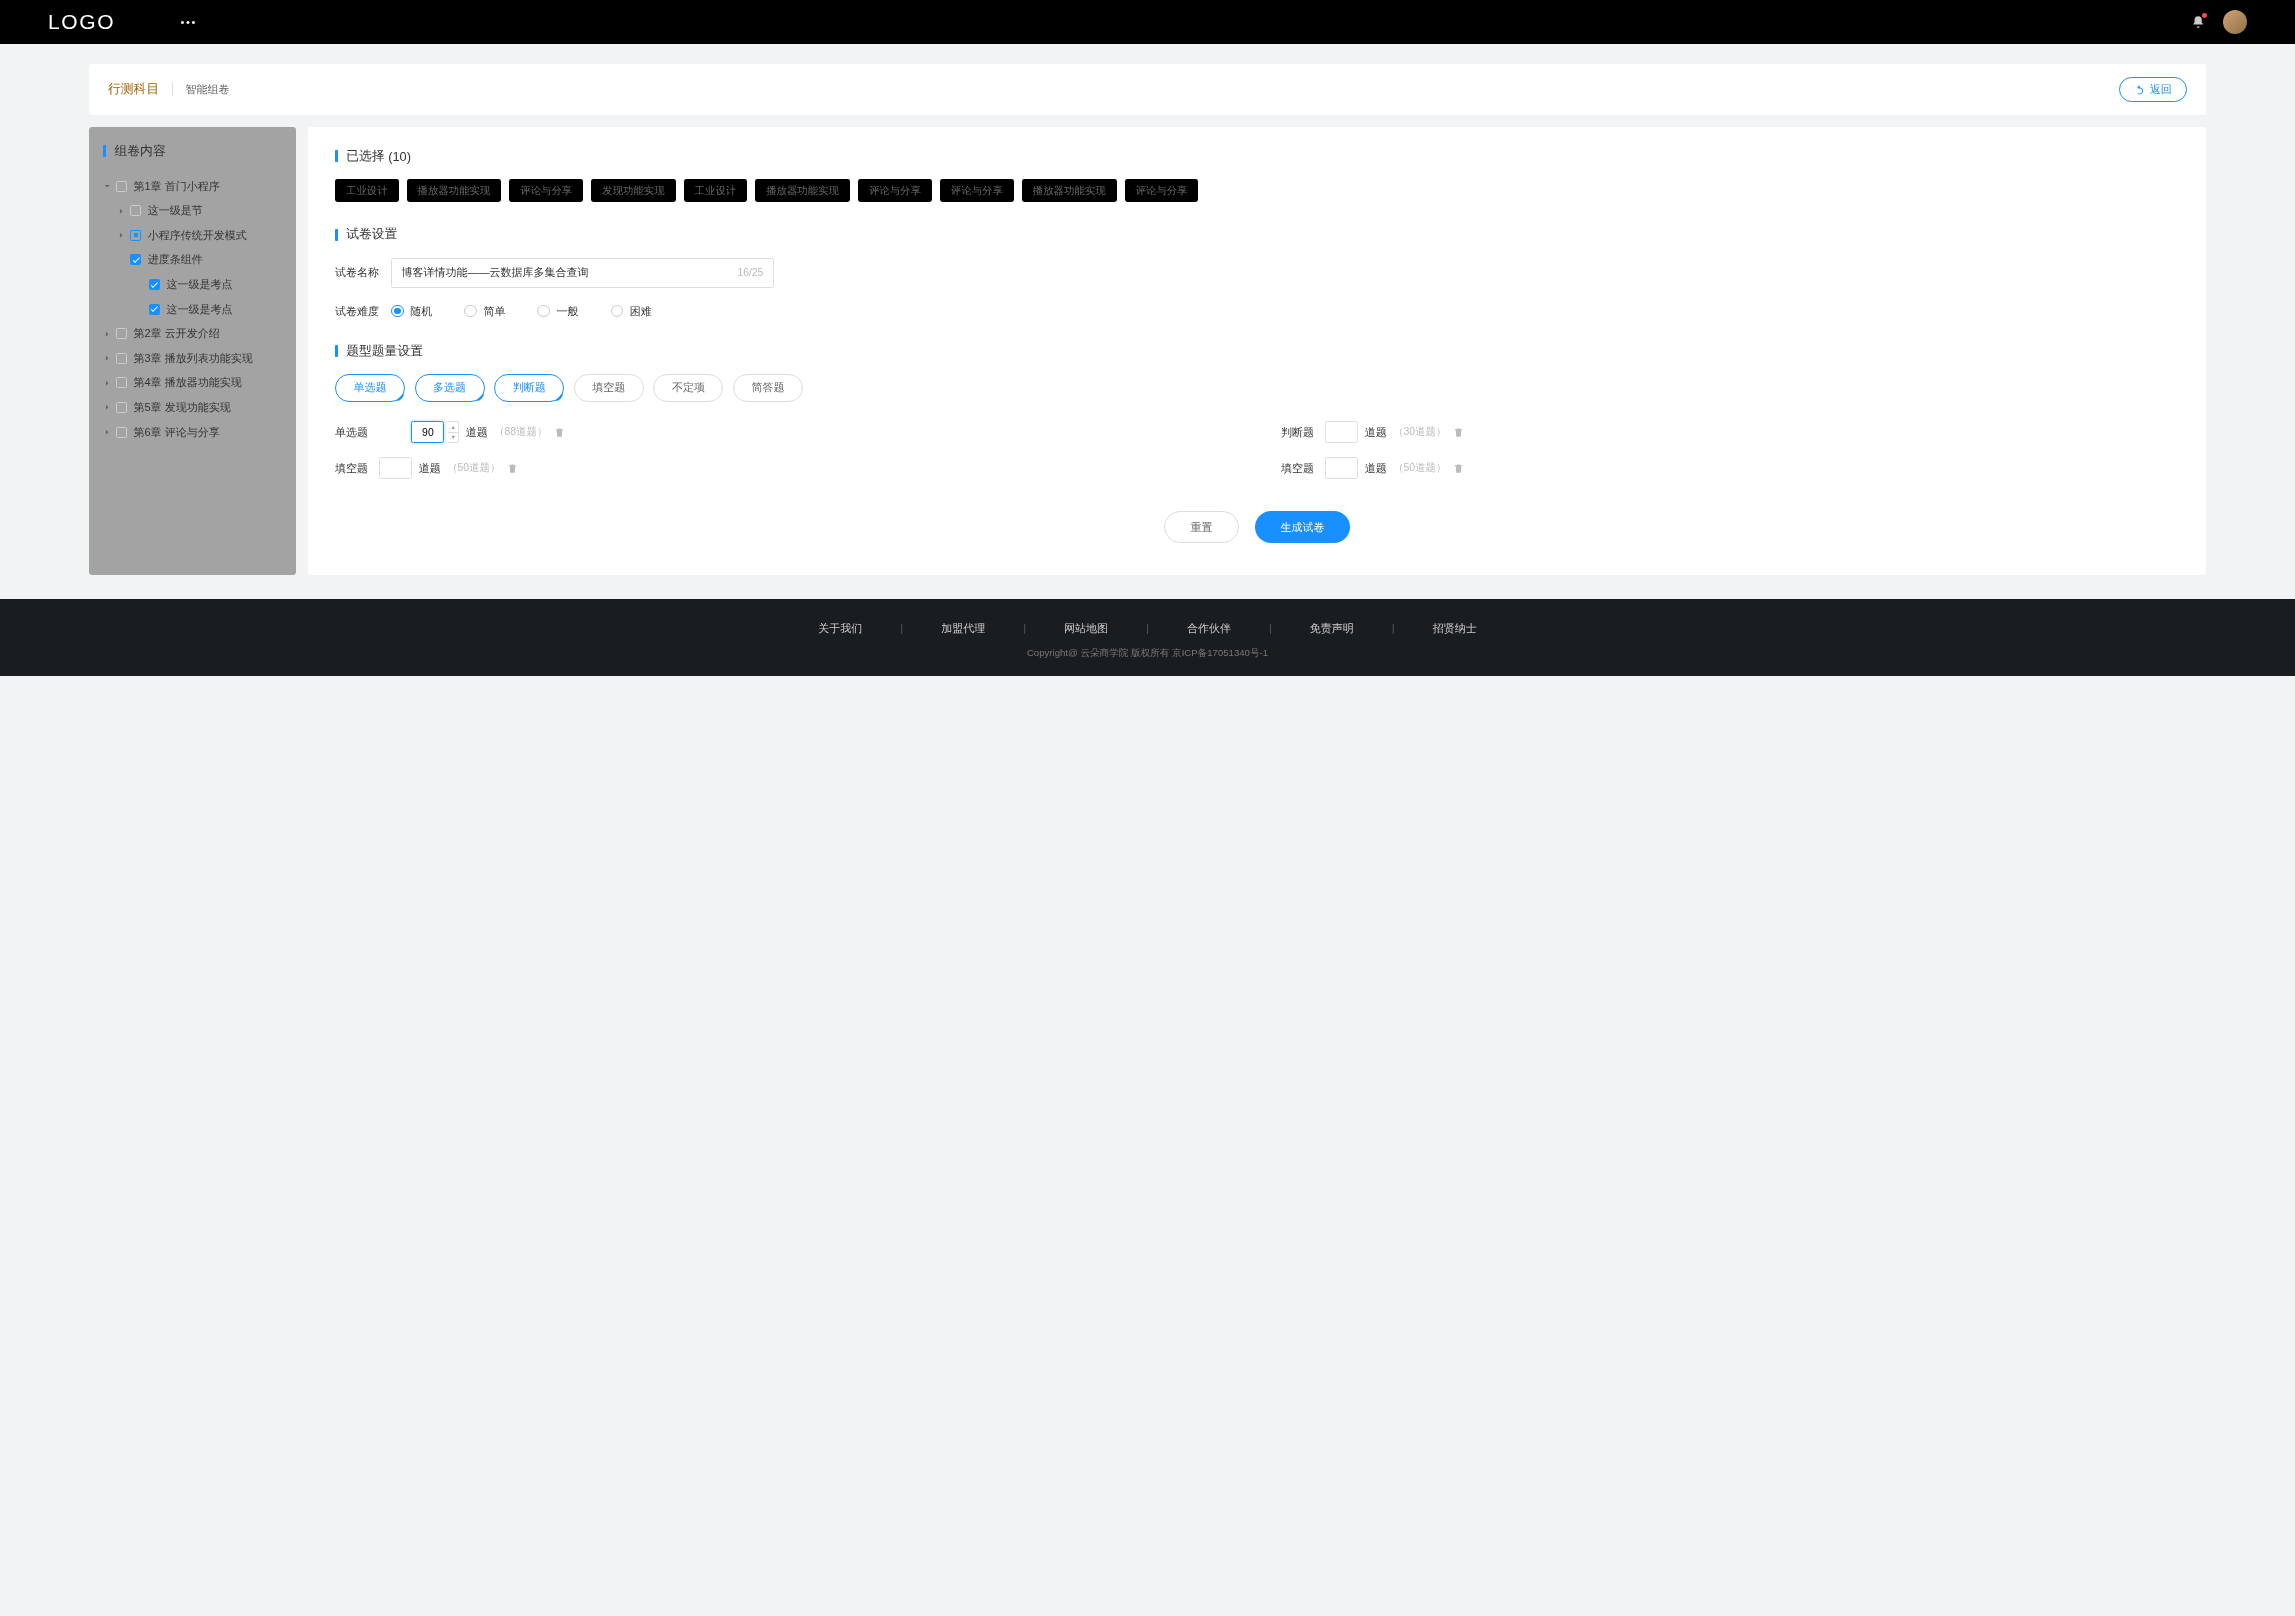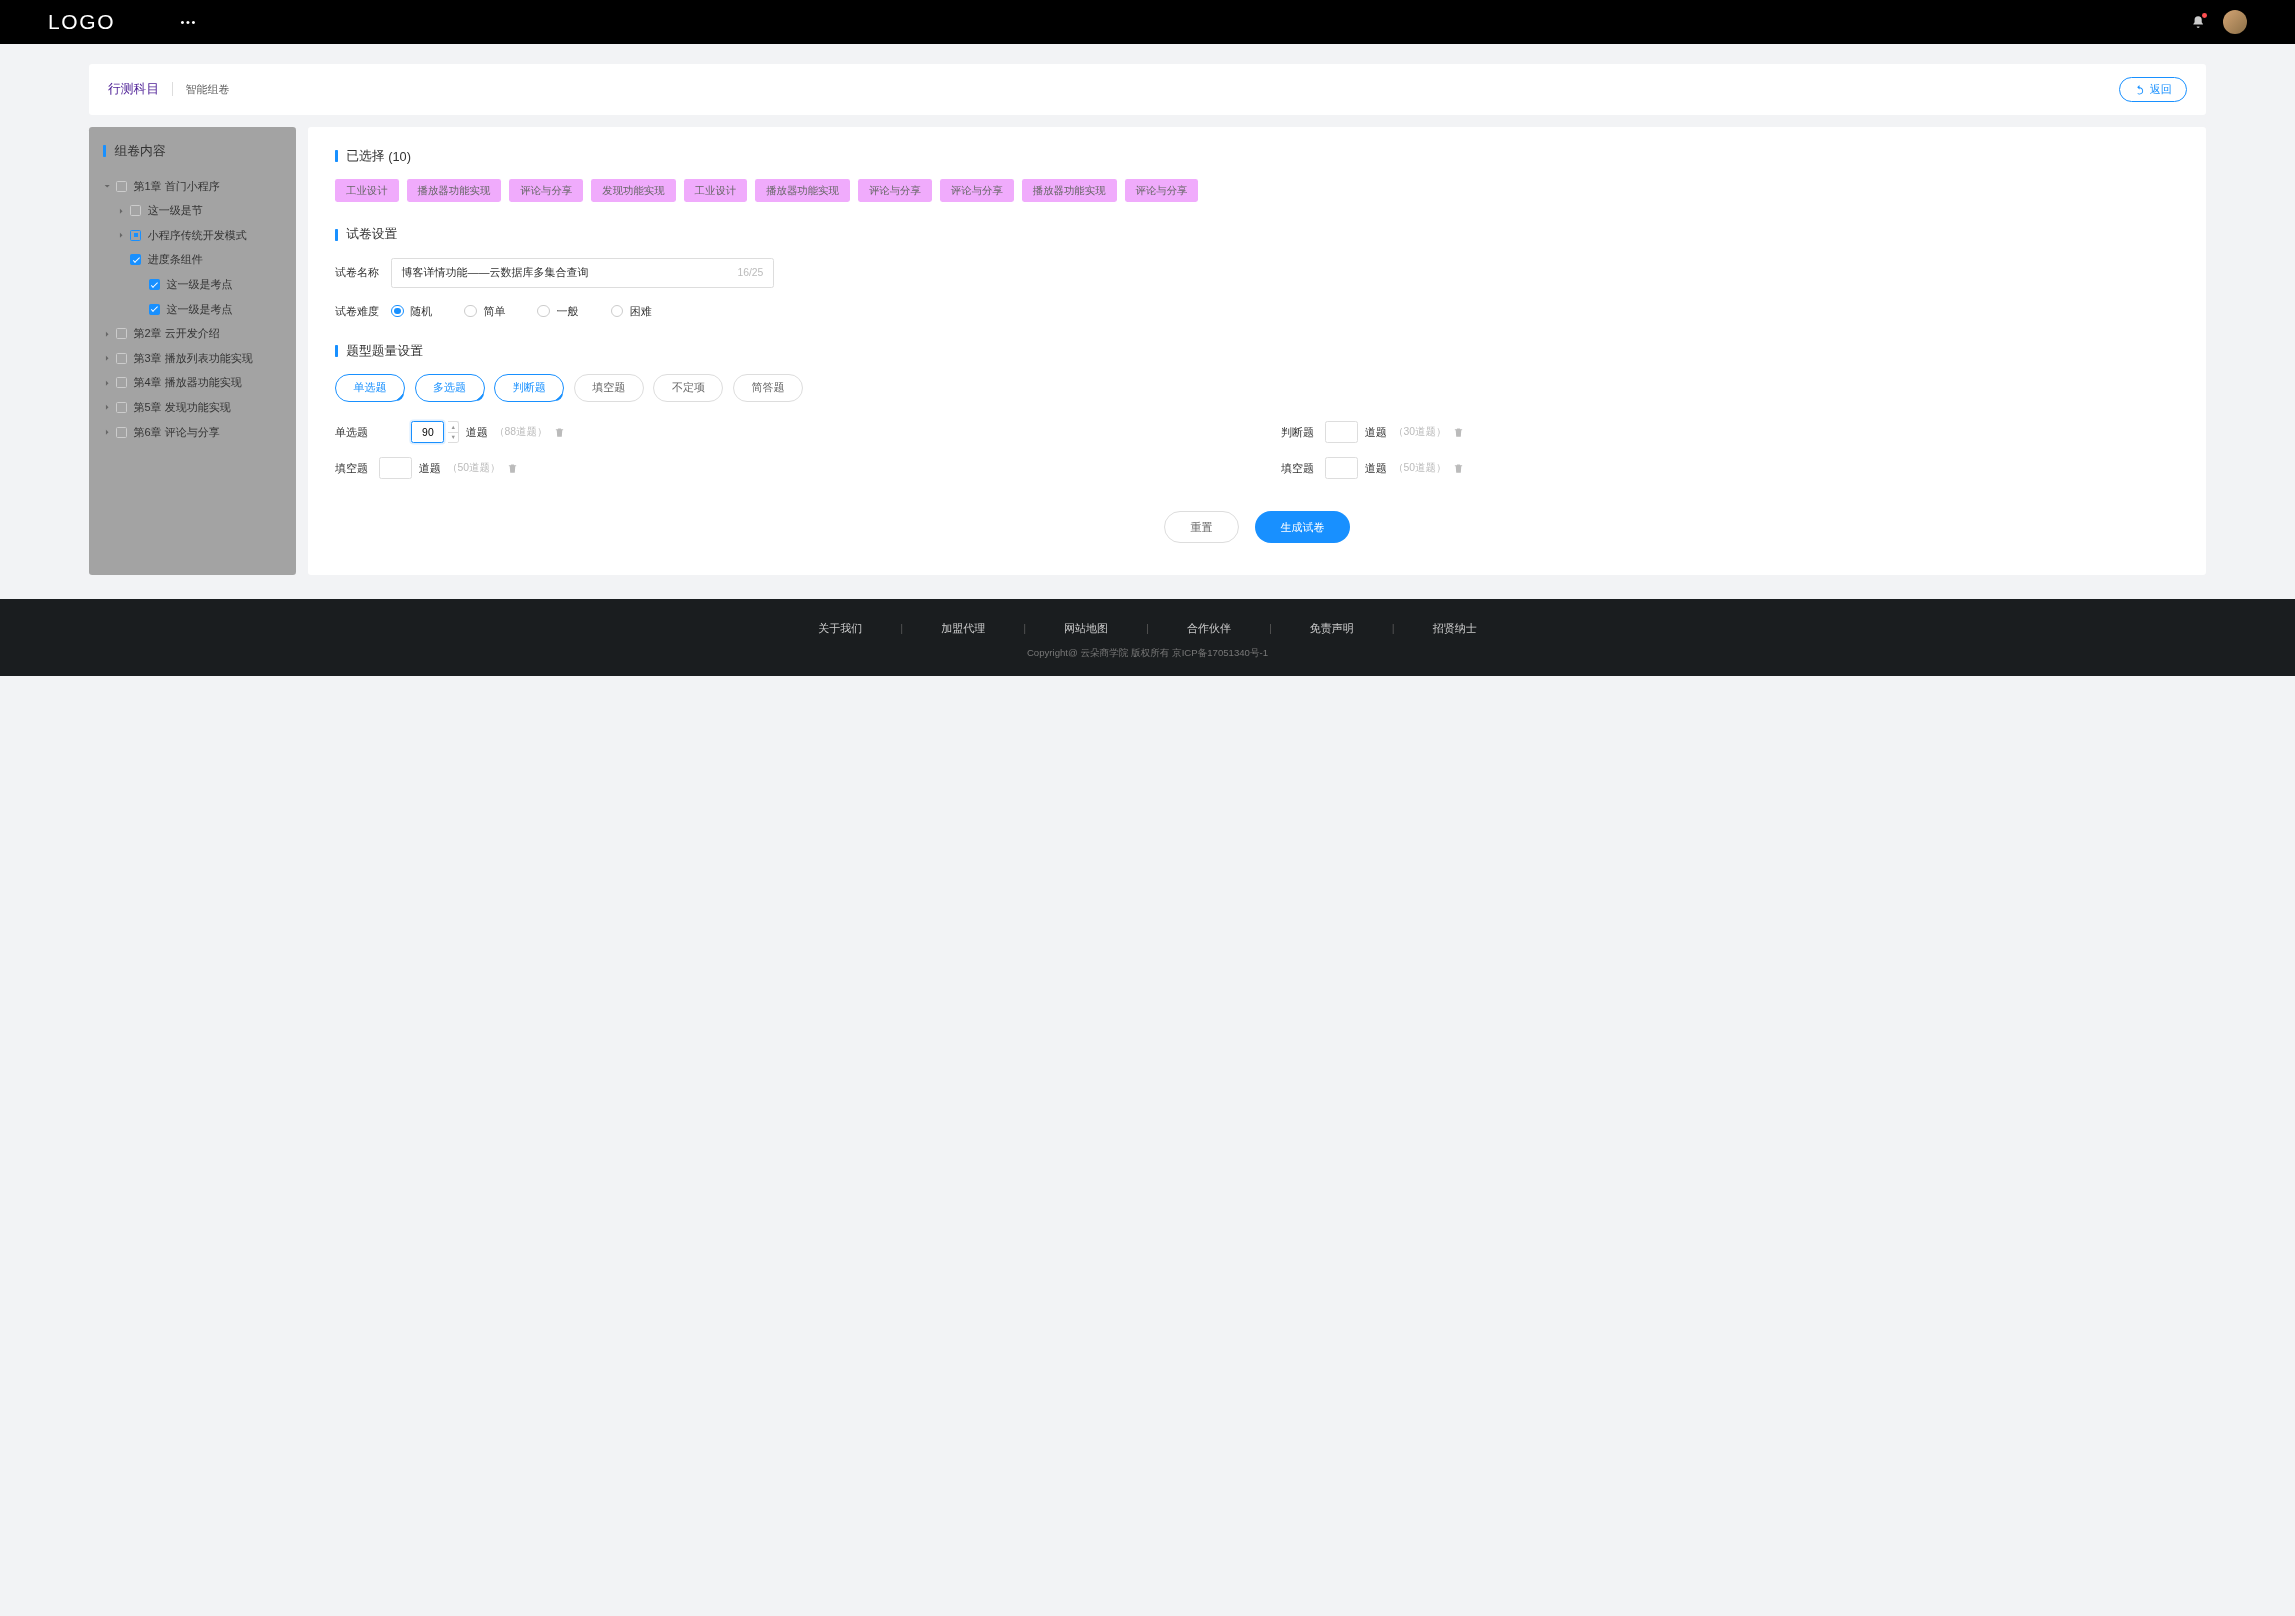--- a/index.html
+++ b/index.html
@@ -14,21 +14,21 @@
 .nav-more { color: #fff; padding: 0 17.5px; display: flex; align-items: center; letter-spacing: 1.6px; }
 .header-right { margin-left: auto; display: flex; align-items: center; gap: 17.5px; }
 .bell-icon { width: 14.3px; height: 14.3px; position: relative; }
 .bell-icon svg { fill: #ccc; }
 .bell-dot { position: absolute; top: -1.6px; right: -1.6px; width: 4.8px; height: 4.8px; background: #ff4d4f; border-radius: 50%; }
 .avatar { width: 24px; height: 24px; border-radius: 50%; background: linear-gradient(135deg,#d4a574,#8b6f47); }
 
 
 .page-header { background: #fff; margin: 20px 89px 12px; border-radius: 3.2px; padding: 12.8px 19px; display: flex; align-items: center; justify-content: space-between; }
 .page-title-group { display: flex; align-items: center; }
-.page-title { font-size: 12.8px; font-weight: 500; color: #4c1d95; }
+.page-title { font-size: 12.8px; font-weight: 500; color: #a16207; }
 .page-divider { width: 0.8px; height: 14.3px; background: #ddd; margin: 0 12.8px; }
 .page-subtitle { font-size: 11px; color: #666; }
 .back-btn { border: 0.8px solid #1890ff; color: #1890ff; background: #fff; border-radius: 12.8px; padding: 4px 14.3px; display: flex; align-items: center; gap: 4.8px; cursor: pointer; font-size: 11px; }
 .back-btn svg { width: 11px; height: 11px; }
 
 
 .body-wrap { display: flex; gap: 12px; margin: 0 89px 24px; }
 .sidebar { background: #a3a3a3; border-radius: 3.2px; width: 207px; padding: 16px 14.3px; flex-shrink: 0; }
 .main { background: #fff; border-radius: 3.2px; flex: 1; padding: 21px 27px 32px; }
 
@@ -44,21 +44,21 @@
 .tree-arrow.blank { visibility: hidden; }
 .tree-checkbox { width: 11px; height: 11px; border: 0.8px solid #ccc; border-radius: 1.6px; margin-right: 6.4px; flex-shrink: 0; position: relative; }
 .tree-checkbox.indeterminate { border-color: #1890ff; }
 .tree-checkbox.indeterminate::after { content: ""; position: absolute; top: 2.4px; left: 2.4px; right: 2.4px; bottom: 2.4px; background: #1890ff; }
 .tree-checkbox.checked { background: #1890ff; border-color: #1890ff; }
 .tree-checkbox.checked::after { content: ""; position: absolute; left: 3.2px; top: 0.8px; width: 2.4px; height: 5.6px; border: solid #fff; border-width: 0 1.6px 1.6px 0; transform: rotate(45deg); }
 .tree-label { color: #333; }
 
 
 .tags { display: flex; flex-wrap: wrap; gap: 8px; margin-bottom: 24px; }
-.tag { background: #f0abfc; color: #666; padding: 4.8px 11px; border-radius: 2.4px; font-size: 10.4px; }
+.tag { background: #000000; color: #666; padding: 4.8px 11px; border-radius: 2.4px; font-size: 10.4px; }
 
 
 .form-row { display: flex; align-items: center; margin-bottom: 16px; }
 .form-label { width: 56px; color: #333; font-size: 11px; }
 .text-input { flex: 1; max-width: 383px; border: 0.8px solid #ddd; border-radius: 2.4px; padding: 6.4px 9.6px; font-size: 11px; display: flex; justify-content: space-between; align-items: center; }
 .text-input .counter { color: #bbb; font-size: 10.4px; }
 .radio-group { display: flex; gap: 32px; }
 .radio { display: flex; align-items: center; gap: 6.4px; cursor: pointer; }
 .radio-circle { width: 12.8px; height: 12.8px; border: 0.8px solid #ccc; border-radius: 50%; position: relative; }
 .radio.selected .radio-circle { border-color: #1890ff; }

